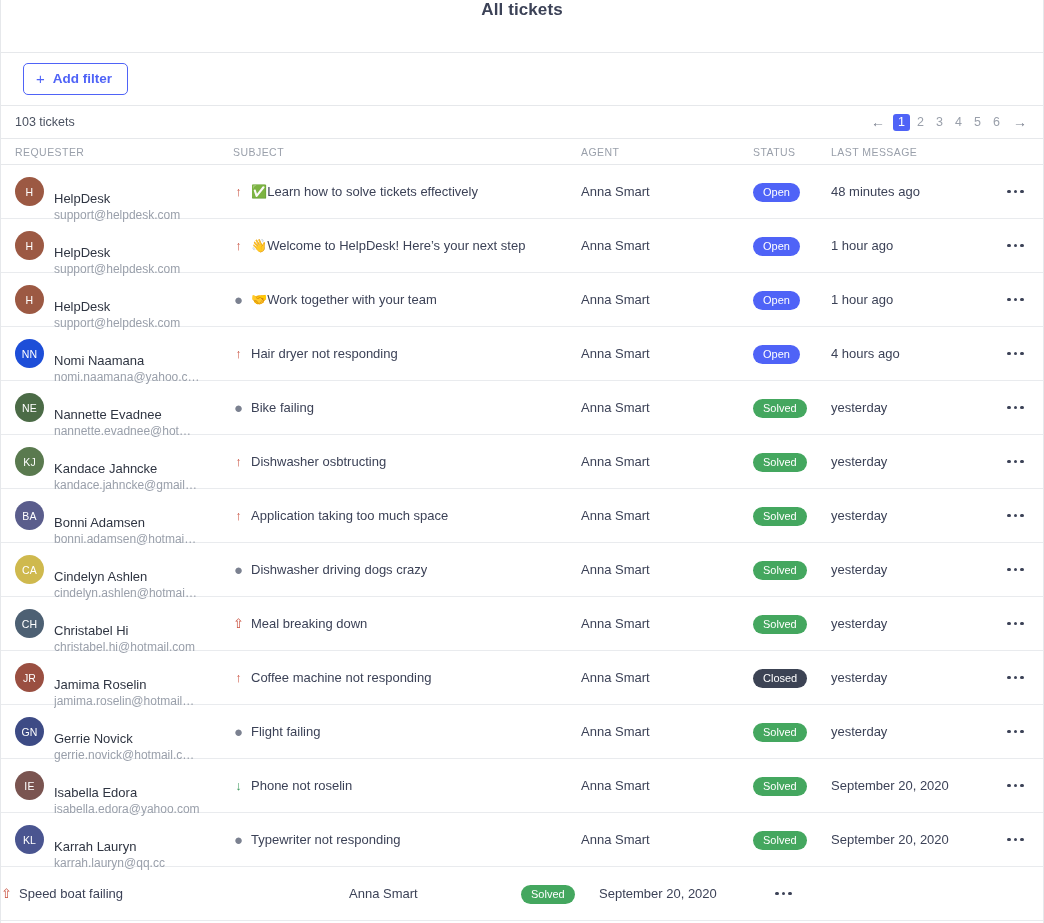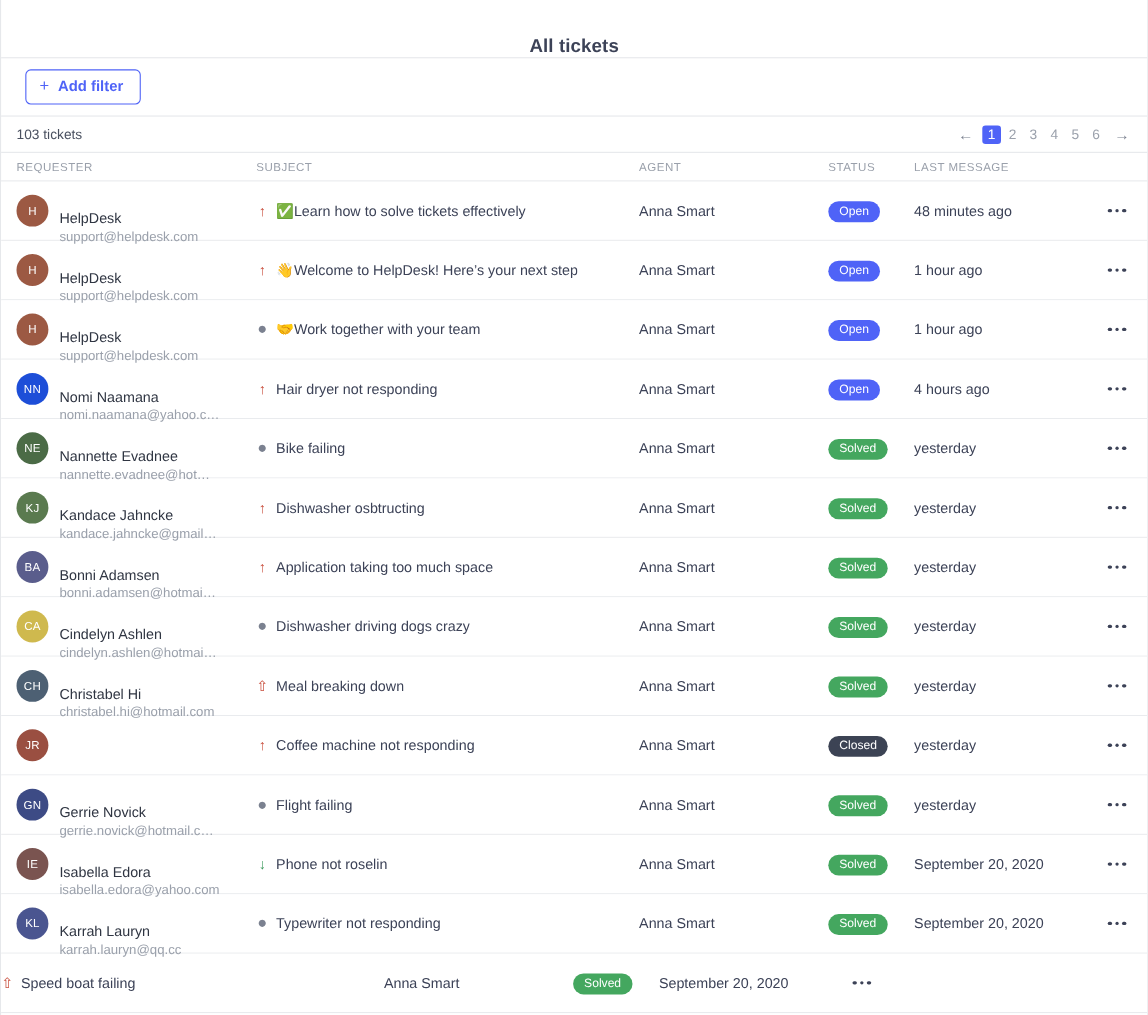--- a/index.html
+++ b/index.html
@@ -21,21 +21,21 @@
     background: #ffffff;
     border-left: 1px solid #e6e8eb;
     border-right: 1px solid #e6e8eb;
   }
 
   
   .titlebar {
     height: 53px;
     flex: 0 0 53px;
     display: flex;
-    align-items: flex-end;
+    align-items: flex-start;
     justify-content: center;
     border-bottom: 1px solid #e6e8eb;
   }
   .titlebar h1 {
     font-size: 17px;
     font-weight: bold;
     color: #3c4257;
     letter-spacing: 0.1px;
   }
 
@@ -479,20 +479,24 @@
           <span class="dots">
             <i></i>
             <i></i>
             <i></i>
           </span>
         </div>
       </div>
       <div class="row">
         <div class="c-requester requester-cell">
           <div class="avatar" style="background: rgb(154, 79, 65);">JR</div>
+          <div class="req-text">
+            <div class="req-name">Jamima Roselin</div>
+            <div class="req-email">jamima.roselin@hotmail…</div>
+          </div>
         </div>
         <div class="c-subject subject-cell">
           <span class="prio high">↑</span>
           <span class="subject-text"><span>Coffee machine not responding</span></span>
         </div>
         <div class="c-agent agent-text">Anna Smart</div>
         <div class="c-status"><span class="badge" style="background: rgb(60, 67, 84);">Closed</span></div>
         <div class="c-lastmsg lastmsg-text">yesterday</div>
         <div class="c-actions actions-cell">
           <span class="dots">

